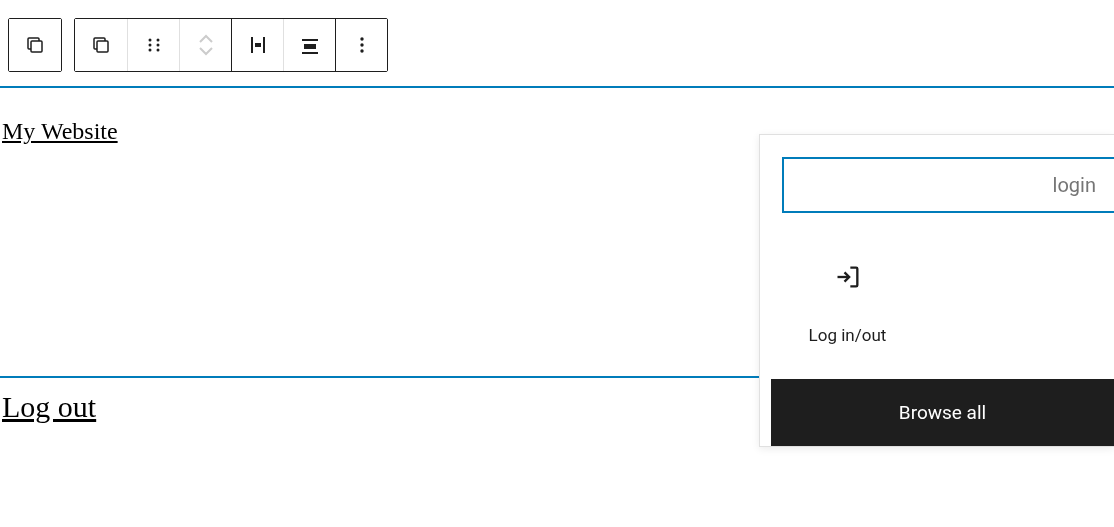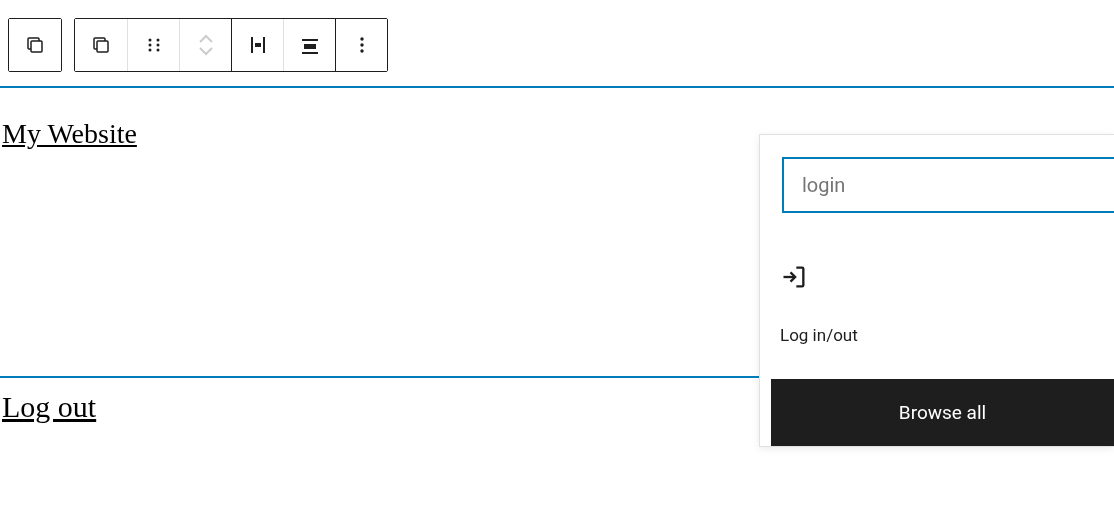--- a/index.html
+++ b/index.html
@@ -38,21 +38,21 @@
     .toolbar-btn svg { width: 24px; height: 24px; }
     .sep-left { border-left: 1px solid #1e1e1e !important; }
     .selected-area {
       border-top: 2px solid #007cba;
       border-bottom: 2px solid #007cba;
       padding: 30px 0 35px 2px;
       min-height: 292px;
       position: relative;
     }
     .site-title {
-      font-size: 28px;
+      font-size: 24px;
       font-weight: 400;
       color: #000;
       margin-top: 120px;
       margin-left: 0;
       font-family: Georgia, serif;
     }
     .logout-link {
       font-size: 30px;
       text-decoration: underline;
       color: #000;
@@ -66,33 +66,34 @@
       top: 134px;
       right: 0;
       width: 355px;
       background: #fff;
       border: 1px solid #e0e0e0;
       border-right: none;
       box-shadow: 0 2px 8px rgba(0,0,0,0.08);
     }
     .inserter-search {
       padding: 22px 0 22px 22px;
+      text-align: right;
     }
     .search-box {
       border: 2px solid #007cba;
       border-right: none;
       padding: 14px 18px;
       font-size: 20px;
       color: #757575;
       width: 100%;
     }
     .block-result {
       display: flex;
       flex-direction: column;
-      align-items: flex-start;
+      align-items: center;
       padding: 28px 10px 24px 10px;
       width: 155px;
       margin-left: 10px;
       cursor: pointer;
     }
     .block-result svg { width: 28px; height: 28px; }
     .block-result-label {
       margin-top: 34px;
       font-size: 17px;
       color: #1e1e1e;

